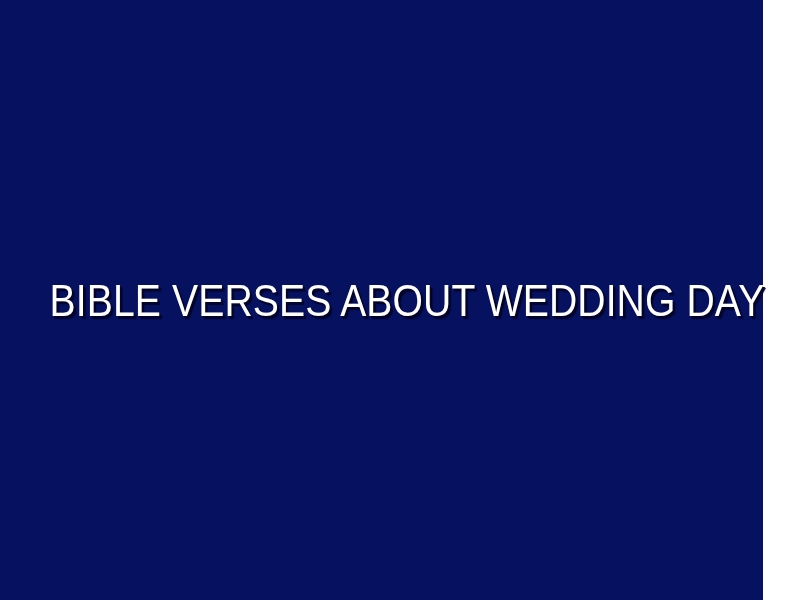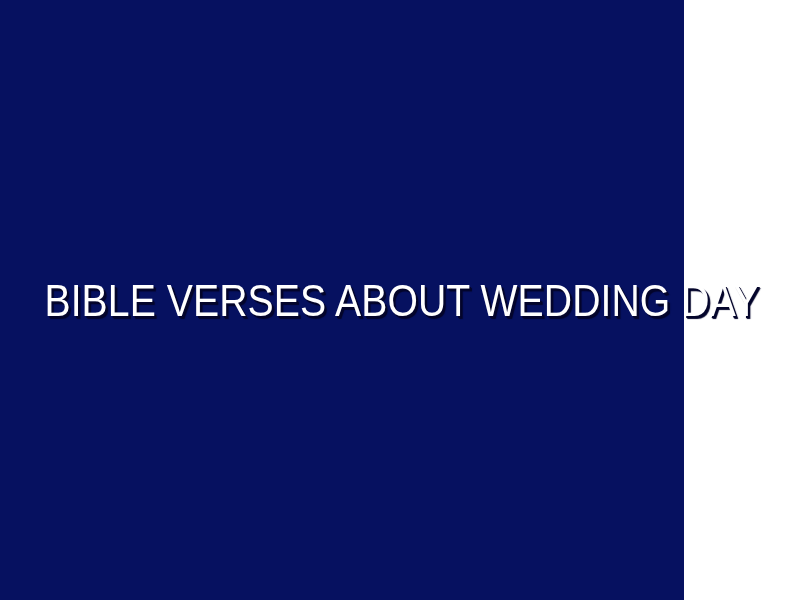--- a/index.html
+++ b/index.html
@@ -46,17 +46,17 @@
     -webkit-font-smoothing: antialiased;
     margin: 0;
     padding: 0;
     position: relative;
     top: 0px;
   }
 </style>
 </head>
 <body>
 
-<div id="title-card" style="background-color: rgb(6, 17, 96); width: 684px; height: 600px;">
+<div id="title-card" style="background-color: rgb(6, 17, 96); width: 763px; height: 600px;">
 
   <h1 id="headline" style="color: rgb(255, 255, 255); text-shadow: rgb(4, 5, 43) 2px 2px 0px, rgb(4, 5, 43) 3px 3px 1px;">BIBLE VERSES ABOUT WEDDING DAY</h1>
 
 </div>
 
 </body></html>

